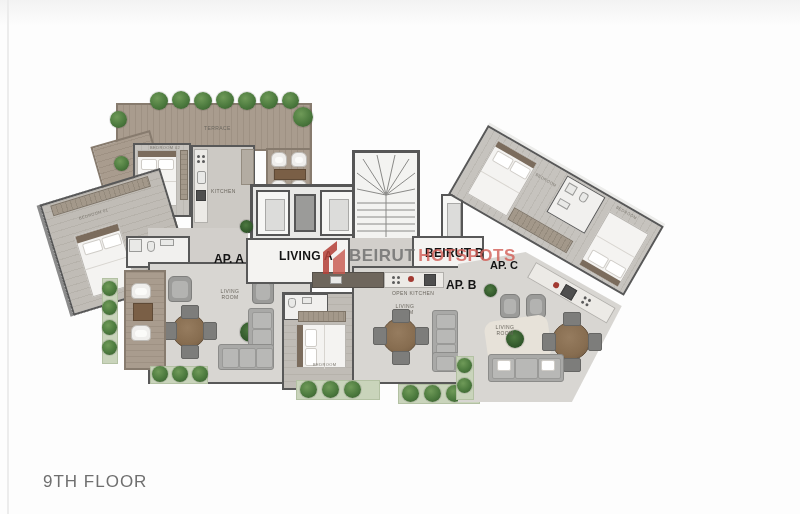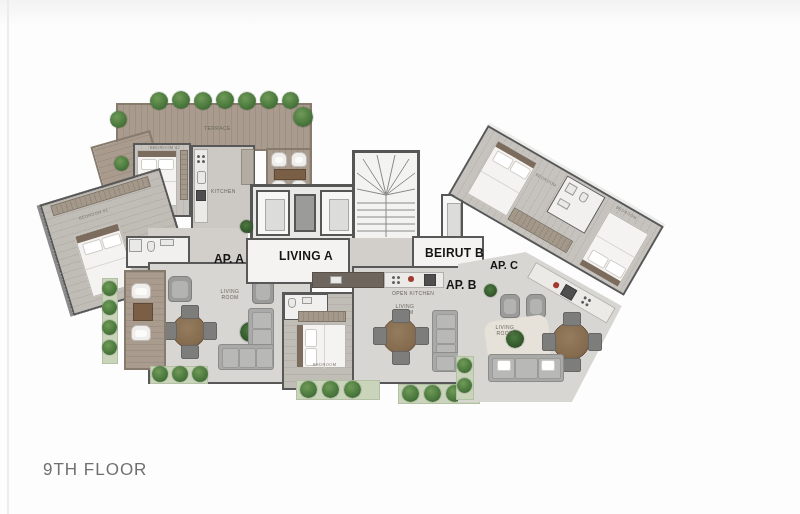--- a/index.html
+++ b/index.html
@@ -337,16 +337,24 @@
   <div class="abs tree" style="left:457px;top:358px;width:15px;height:15px;"></div>
   <div class="abs tree" style="left:457px;top:378px;width:15px;height:15px;"></div>
   <div class="abs plant" style="left:484px;top:284px;width:13px;height:13px;"></div>
 
   <div class="abs biglab aplab" style="left:214px;top:252px;">AP. A</div>
   <div class="abs biglab blocklab" style="left:279px;top:249px;">LIVING A</div>
   <div class="abs biglab blocklab" style="left:425px;top:246px;">BEIRUT B</div>
   <div class="abs biglab aplab" style="left:446px;top:278px;">AP. B</div>
   <div class="abs biglab aplab" style="left:490px;top:259px;font-size:11px;">AP. C</div>
 
-
-  <div id="floor-title" class="abs" style="left:43px;top:460px;">9TH FLOOR</div>
+  <div id="watermark" class="abs" style="left:320px;top:238px;">
+    <svg width="26" height="36" viewBox="0 0 26 36">
+      <path d="M3 36 V14 L17 3 V12 L9 19 V36 Z" fill="#b5433b" opacity="0.88"></path>
+      <path d="M13 36 V21 L25 11 V36 Z" fill="#c85a50" opacity="0.82"></path>
+    </svg>
+    <span id="wm-text1">BEIRUT</span>
+      <span id="wm-text2">HOTSPOTS</span>
+  </div>
+
+  <div id="floor-title" class="abs" style="left:43px;top:472px;">9TH FLOOR</div>
 
 </div>
 
 </body></html>

